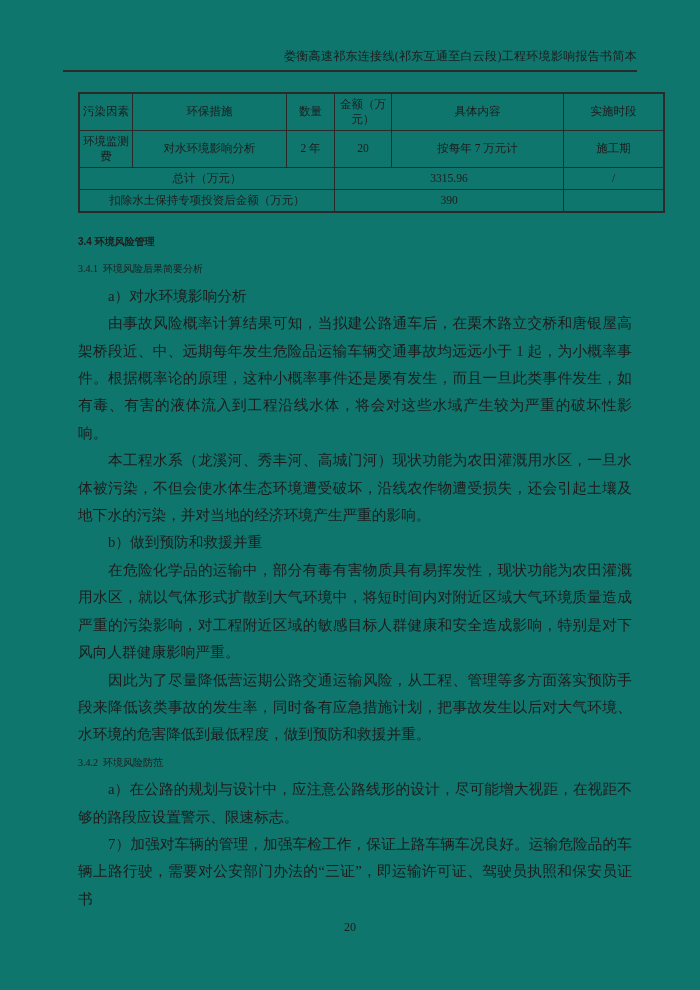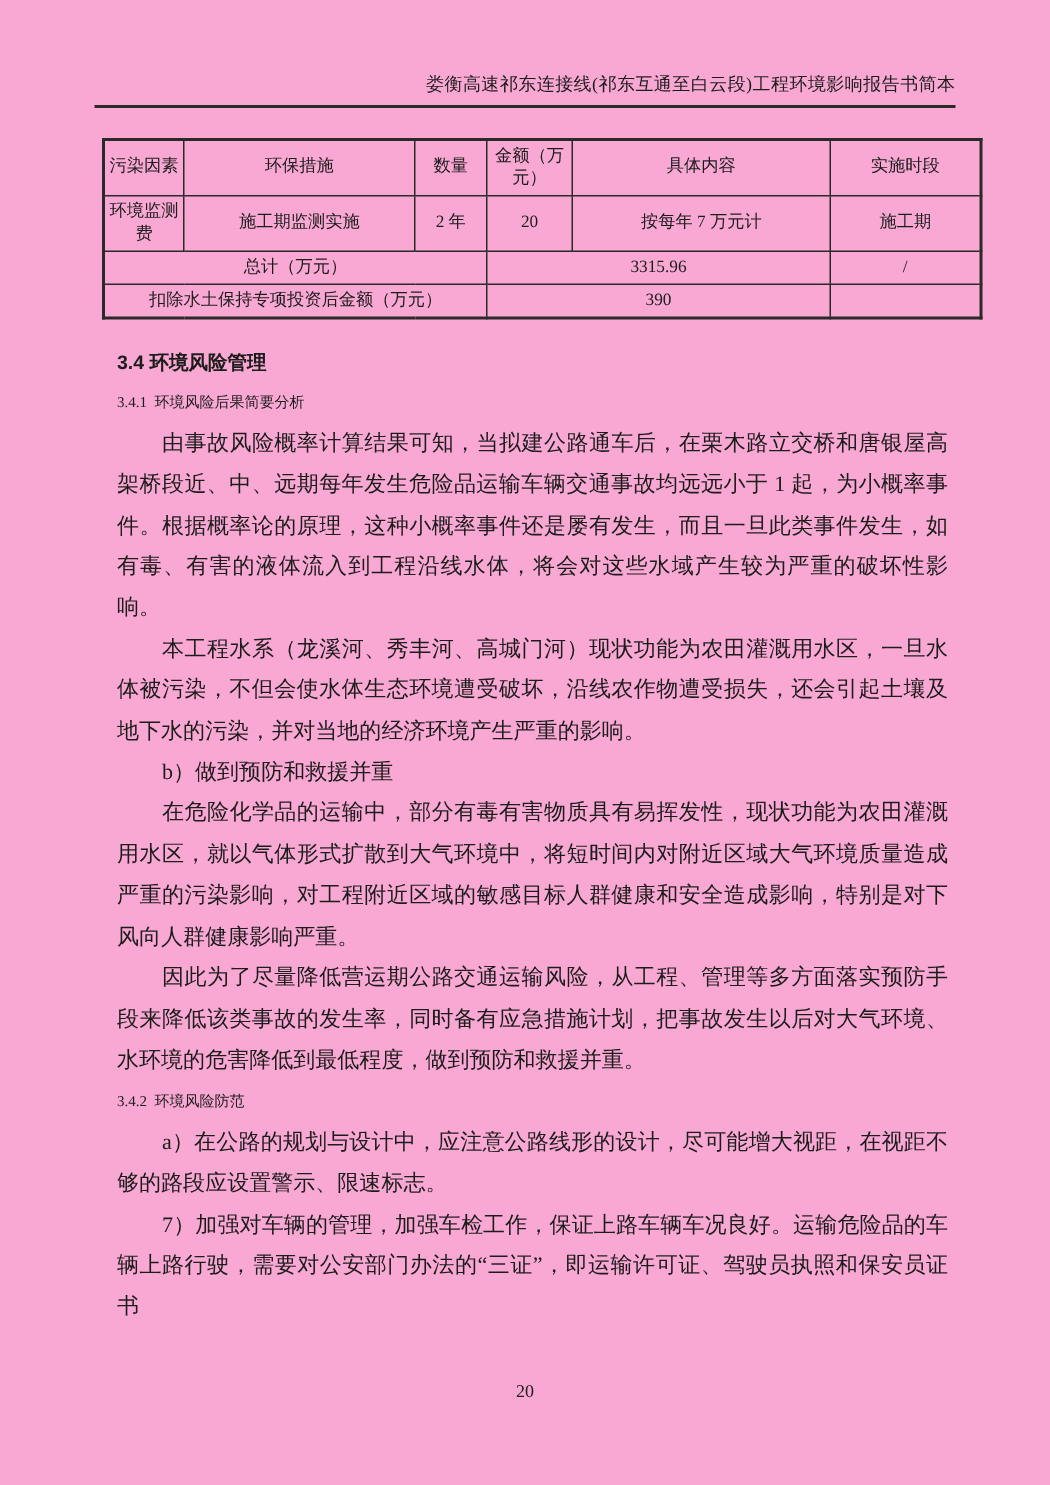--- a/index.html
+++ b/index.html
@@ -1,21 +1,21 @@
 <!DOCTYPE html>
 <html lang="zh"><head>
 <meta charset="utf-8">
 <style>
   html, body { margin: 0; padding: 0; background: #e9e9e9; }
   .page {
     position: relative;
     width: 700px;
     height: 990px;
     margin: 0 auto;
-    background: #f9a8d4;
+    background: #0f766e;
     color: #1c1c1c;
     font-family: "Liberation Serif", "DejaVu Serif", serif;
     overflow: hidden;
   }
 
   
   .doc-header {
     position: absolute;
     top: 48px;
     left: 63px;
@@ -25,21 +25,21 @@
     text-align: right;
     font-size: 12px;
     letter-spacing: 0.3px;
     white-space: nowrap;
   }
 
   
   .cost-table {
     position: absolute;
     top: 92px;
-    left: 68px;
+    left: 78px;
     width: 554px;
     border-collapse: collapse;
     table-layout: fixed;
     font-size: 11.5px;
     line-height: 1.3;
   }
   .cost-table td {
     border: 1px solid #2a2a2a;
     text-align: center;
     vertical-align: middle;
@@ -65,21 +65,21 @@
     line-height: 27.4px;
     text-align: justify;
   }
   .content p, .content h2, .content h3 {
     margin: 0;
     white-space: pre-wrap;
   }
   .h-major {
     font-family: "Liberation Sans", "DejaVu Sans", sans-serif;
     font-weight: 700;
-    font-size: 13px;
+    font-size: 10px;
     line-height: 27.4px;
   }
   .h-minor {
     font-weight: 400;
     font-size: 10px;
     line-height: 27.4px;
   }
   .para { text-indent: 30px; }
 
   
@@ -106,21 +106,21 @@
       <tr>
         <td class="col-factor">污染因素</td>
         <td class="col-measure">环保措施</td>
         <td class="col-qty">数量</td>
         <td class="col-amount">金额（万元）</td>
         <td class="col-detail">具体内容</td>
         <td class="col-stage">实施时段</td>
       </tr>
       <tr>
         <td>环境监测费</td>
-        <td>施工期监测实施</td>
+        <td>对水环境影响分析</td>
         <td>2 年</td>
         <td>20</td>
         <td>按每年 7 万元计</td>
         <td>施工期</td>
       </tr>
       <tr>
         <td colspan="3">总计（万元）</td>
         <td colspan="2">3315.96</td>
         <td>/</td>
       </tr>
@@ -128,20 +128,21 @@
         <td colspan="3">扣除水土保持专项投资后金额（万元）</td>
         <td colspan="2">390</td>
         <td></td>
       </tr>
     </tbody>
   </table>
 
   <div class="content">
     <h2 class="h-major">3.4 环境风险管理</h2>
     <h3 class="h-minor">3.4.1  环境风险后果简要分析</h3>
+    <p class="para">a）对水环境影响分析</p>
     <p class="para">由事故风险概率计算结果可知，当拟建公路通车后，在栗木路立交桥和唐银屋高架桥段近、中、远期每年发生危险品运输车辆交通事故均远远小于 1 起，为小概率事件。根据概率论的原理，这种小概率事件还是屡有发生，而且一旦此类事件发生，如有毒、有害的液体流入到工程沿线水体，将会对这些水域产生较为严重的破坏性影响。</p>
     <p class="para">本工程水系（龙溪河、秀丰河、高城门河）现状功能为农田灌溉用水区，一旦水体被污染，不但会使水体生态环境遭受破坏，沿线农作物遭受损失，还会引起土壤及地下水的污染，并对当地的经济环境产生严重的影响。</p>
     <p class="para">b）做到预防和救援并重</p>
     <p class="para">在危险化学品的运输中，部分有毒有害物质具有易挥发性，现状功能为农田灌溉用水区，就以气体形式扩散到大气环境中，将短时间内对附近区域大气环境质量造成严重的污染影响，对工程附近区域的敏感目标人群健康和安全造成影响，特别是对下风向人群健康影响严重。</p>
     <p class="para">因此为了尽量降低营运期公路交通运输风险，从工程、管理等多方面落实预防手段来降低该类事故的发生率，同时备有应急措施计划，把事故发生以后对大气环境、水环境的危害降低到最低程度，做到预防和救援并重。</p>
     <h3 class="h-minor">3.4.2  环境风险防范</h3>
     <p class="para">a）在公路的规划与设计中，应注意公路线形的设计，尽可能增大视距，在视距不够的路段应设置警示、限速标志。</p>
     <p class="para">7）加强对车辆的管理，加强车检工作，保证上路车辆车况良好。运输危险品的车辆上路行驶，需要对公安部门办法的“三证”，即运输许可证、驾驶员执照和保安员证书</p>
   </div>
 

